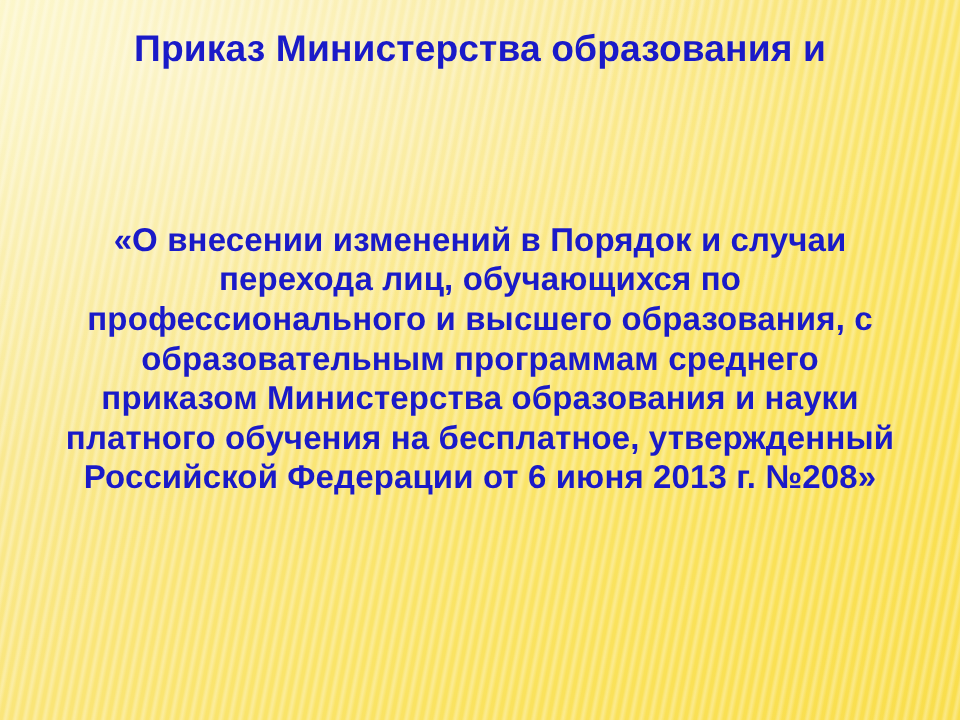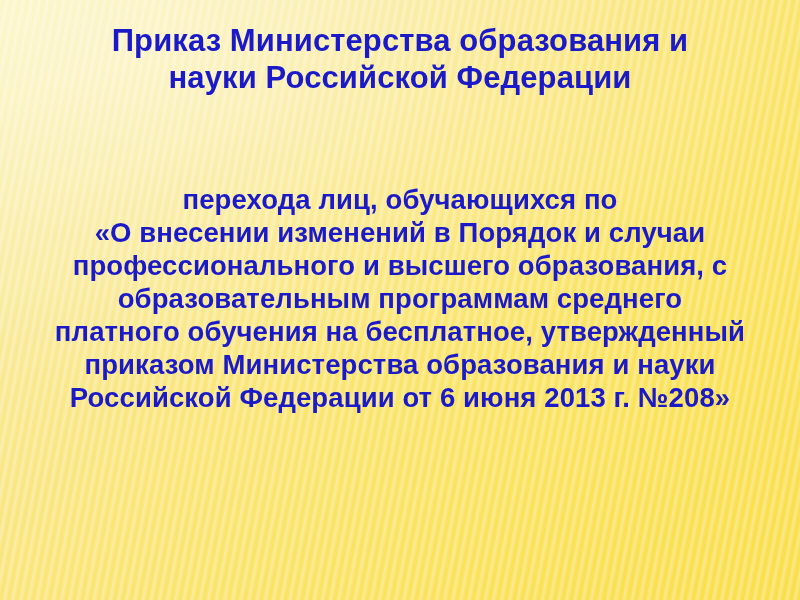--- a/index.html
+++ b/index.html
@@ -114,27 +114,26 @@
 <div class="slide">
 
   <div class="slide-bg-gradient"></div>
   <div class="slide-bg-stripes"></div>
   <div class="slide-bg-glow"></div>
 
   <div class="slide-content">
 
     <div class="title-block">
       <span class="title-line">Приказ Министерства образования и</span>
-      <span class="title-line">науки Российской Федерации</span>
     </div>
 
     <div class="body-block">
+      <span class="body-line">«О внесении изменений в Порядок и случаи</span>
       <span class="body-line">перехода лиц, обучающихся по</span>
-      <span class="body-line">«О внесении изменений в Порядок и случаи</span>
       <span class="body-line">профессионального и высшего образования, с</span>
       <span class="body-line">образовательным программам среднего</span>
+      <span class="body-line">приказом Министерства образования и науки</span>
       <span class="body-line">платного обучения на бесплатное, утвержденный</span>
-      <span class="body-line">приказом Министерства образования и науки</span>
       <span class="body-line">Российской Федерации от 6 июня 2013 г. №208»</span>
     </div>
 
   </div>
 </div>
 
 </body></html>

